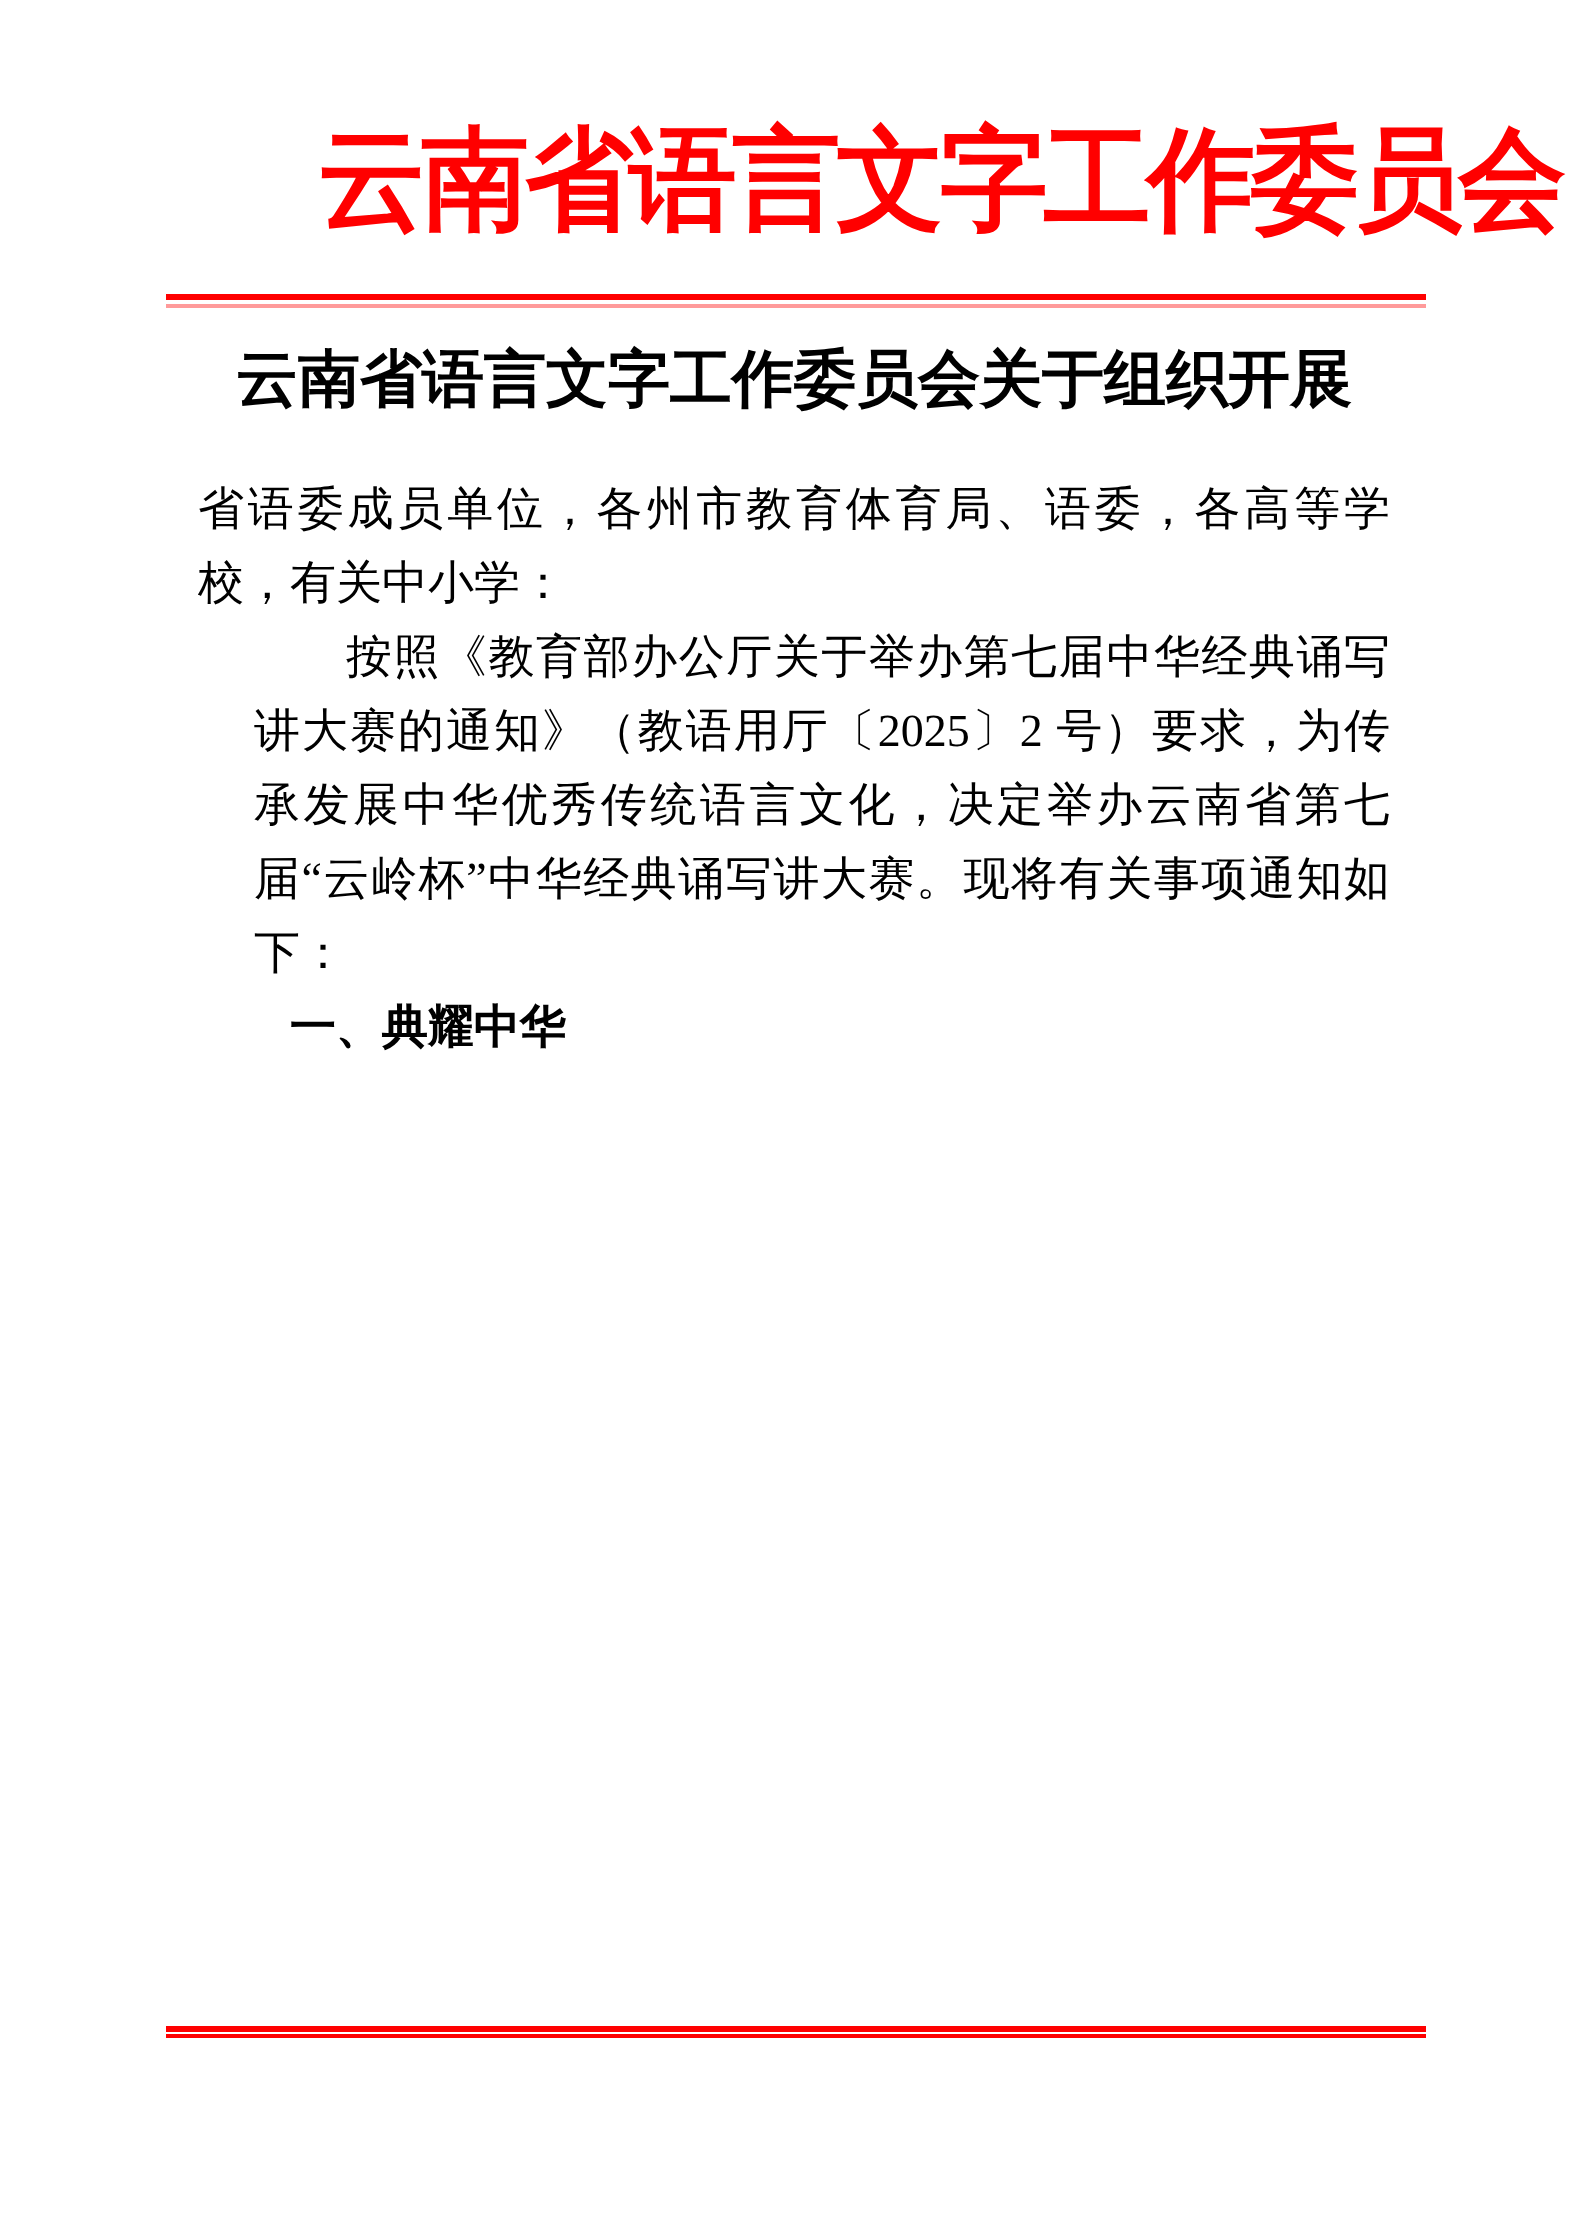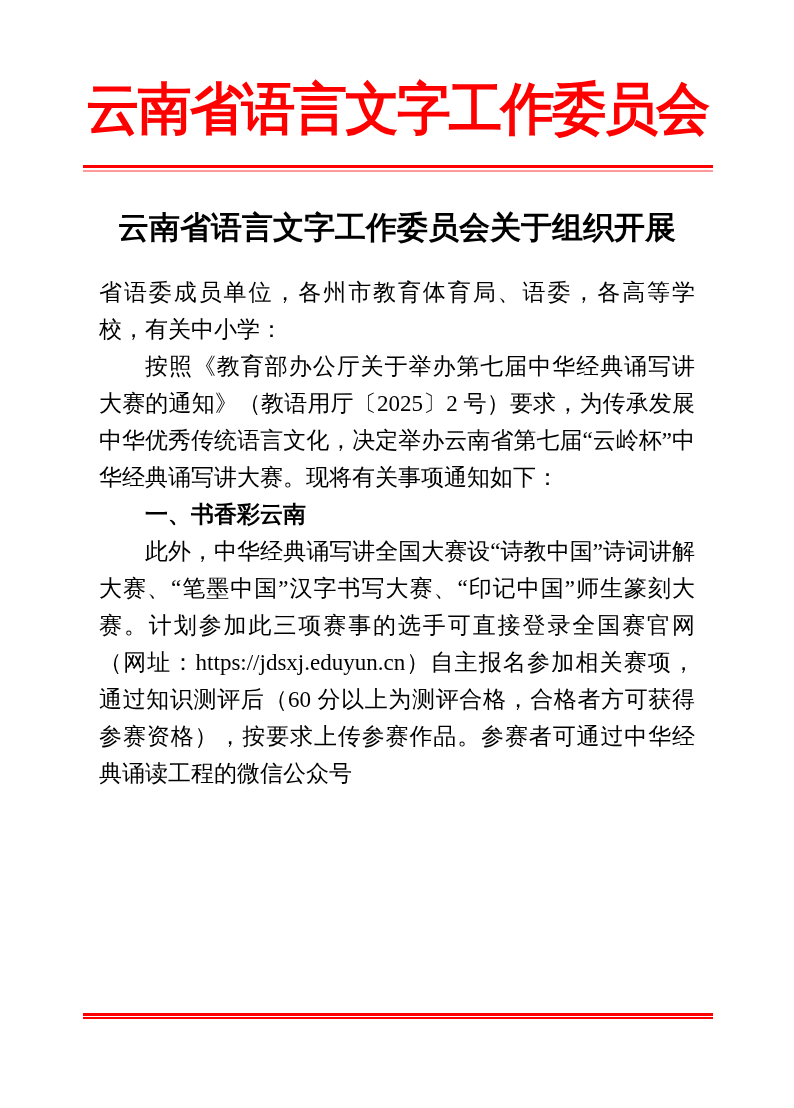--- a/index.html
+++ b/index.html
@@ -12,58 +12,58 @@
     width:794px;
     height:1108px;
     margin:0 auto;
     background:#ffffff;
     overflow:hidden;
     color:#000;
     font-family:"Liberation Serif","DejaVu Serif",serif;
   }
   
   .masthead{
-    padding-top:76px;
-    text-align:center;
+    padding-top:58px;
+    text-align:right;
   }
   .masthead .org{
     display:inline-block;
     font-size:56px;
     line-height:1.2;
     font-weight:bold;
     color:var(--red);
     letter-spacing:-2px;
     white-space:nowrap;
     transform:scaleX(0.96);
   }
   
   .rule-top{
     margin:22px 81px 0 83px;
     height:2px;
     border-top:3px solid var(--red);
     border-bottom:2px solid var(--red-soft);
   }
   
   .doc-title{
-    margin-top:36px;
+    margin-top:16px;
     text-align:center;
     font-weight:bold;
     font-size:31px;
     line-height:40px;
   }
   
   .doc-body{
     margin:26px 99px 0 99px;
     font-size:23px;
     line-height:37px;
     text-align:justify;
     text-justify:inter-ideograph;
   }
   .block{margin:0;font-family:Liberation Serif, serif;}
-  .block.indent{text-indent:2em;}
+  .block.indent{text-indent:2em;margin-left:28px;}
   .block.heading{
     font-family:"Liberation Sans","DejaVu Sans",sans-serif;
     font-weight:bold;
     text-indent:2em;
   }
   
   .rule-bottom{
     position:absolute;
     left:83px;
     right:81px;
@@ -84,19 +84,18 @@
 
   <div class="rule-top"></div>
 
   <div class="doc-title">
     <div>云南省语言文字工作委员会关于组织开展</div>
   </div>
 
   <div class="doc-body">
     <p class="block">省语委成员单位，各州市教育体育局、语委，各高等学校，有关中小学：</p>
     <p class="block indent">按照《教育部办公厅关于举办第七届中华经典诵写讲大赛的通知》（教语用厅〔2025〕2 号）要求，为传承发展中华优秀传统语言文化，决定举办云南省第七届“云岭杯”中华经典诵写讲大赛。现将有关事项通知如下：</p>
-    <p class="block heading">一、书香彩云南</p>
-    <p class="block indent">此外，中华经典诵写讲全国大赛设“诗教中国”诗词讲解大赛、“笔墨中国”汉字书写大赛、“印记中国”师生篆刻大赛。计划参加此三项赛事的选手可直接登录全国赛官网（网址：https://jdsxj.eduyun.cn）自主报名参加相关赛项，通过知识测评后（60 分以上为测评合格，合格者方可获得参赛资格），按要求上传参赛作品。参赛者可通过中华经典诵读工程的微信公众号</p>
+    <p class="block heading">一、典耀中华</p>
   </div>
 
   <div class="rule-bottom"></div>
 
 </div>
 
 </body></html>

